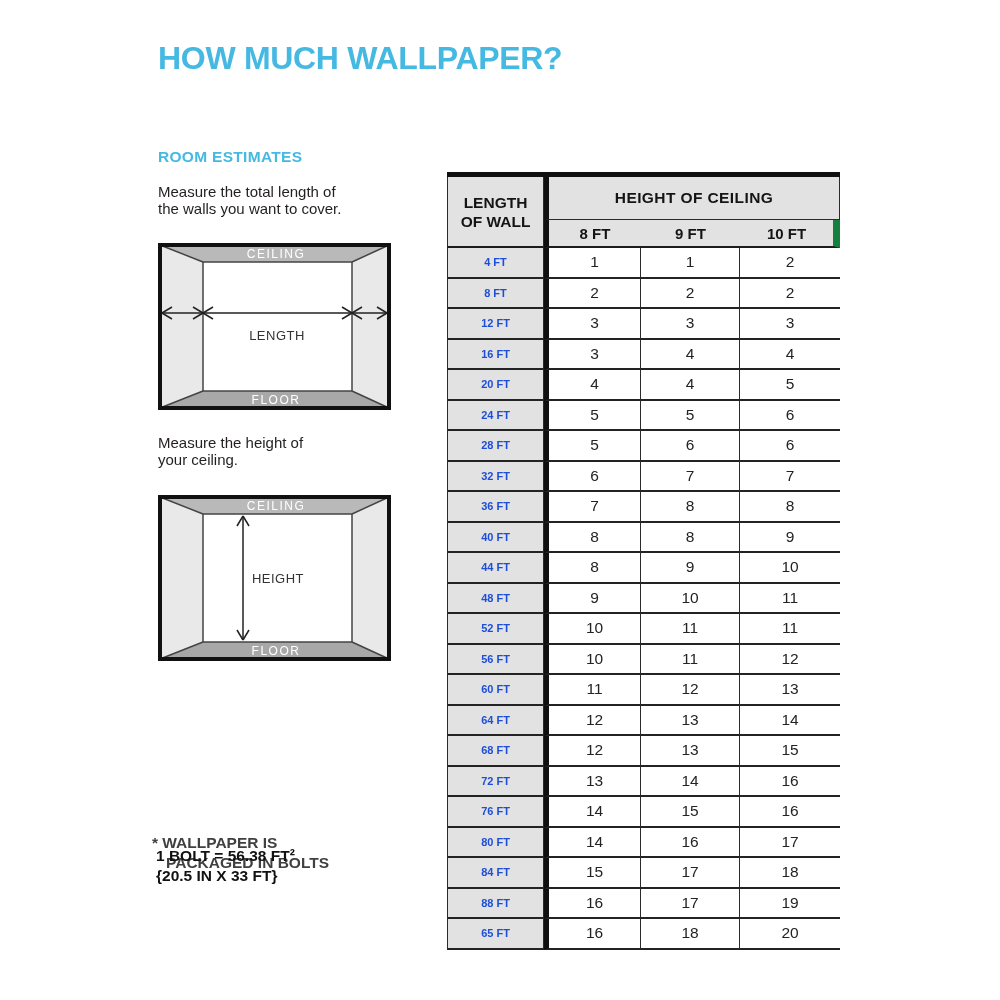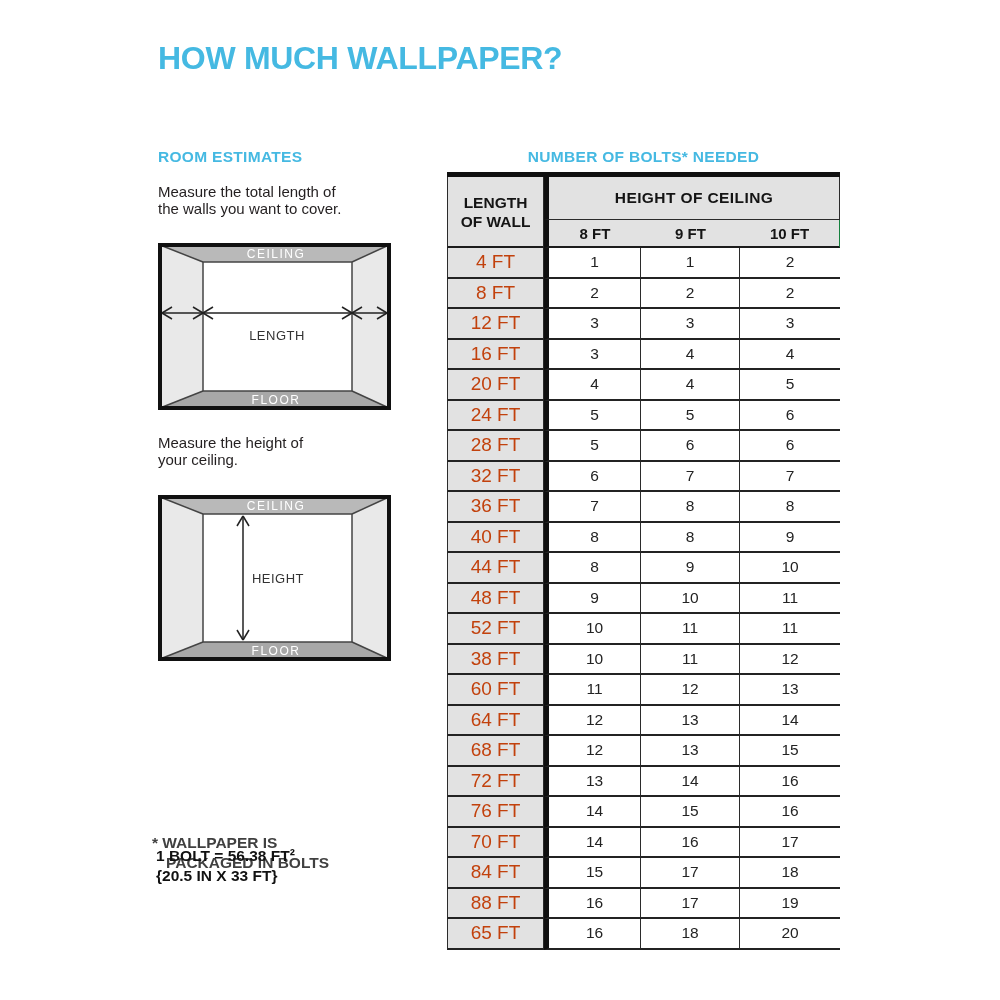--- a/index.html
+++ b/index.html
@@ -53,24 +53,24 @@
     background:#E2E2E2; color:#141414; height:43px;
     border-left:5px solid #101010; border-right:1px solid #2b2b2b;
     border-bottom:1.5px solid #2b2b2b;
     font-size:15.5px; font-weight:bold; letter-spacing:0.4px;margin-top:28px;
   }
   th.sub {
     background:#E2E2E2; color:#141414; height:28px;
     border-bottom:2px solid #1c1c1c; font-size:15px; font-weight:bold;
   }
   th.sub.first { border-left:5px solid #101010; }
-  th.sub.last  { border-right:1px solid #15803d;margin-top:28px; }
+  th.sub.last  { border-right:7px solid #15803d;margin-top:28px; }
   tbody td { height:30.5px; border-bottom:2px solid #232323; font-size:15.5px; color:#232323; }
   tbody td.c1 {
-    background:#E2E2E2; font-weight:normal; font-size:19px; color:#c2410c;
+    background:#E2E2E2; font-weight:bold; font-size:11px; color:#1d4ed8;
     border-left:1.5px solid #2b2b2b; border-right:1.5px solid #2b2b2b;
   }
   tbody td.val { border-right:1.5px solid #2b2b2b; }
   tbody td.val:nth-child(2) { border-left:5px solid #101010; }
   tbody td.val:last-child { border-right:none; }
 </style>
 </head>
 <body>
 
 <div class="page">
@@ -141,23 +141,20 @@
     <text x="120" y="88" class="dim-label">HEIGHT</text>
   </svg>
 
 
   <div class="footnote" style="top:793px;">* WALLPAPER IS
 PACKAGED IN BOLTS</div>
 
   <div class="bolt-info" style="top:846px;">1 BOLT = 56.38 FT²
 {20.5 IN X 33 FT}</div>
 
-  <div class="table-heading">
-    <span class="sec-heading" style="position:static;">NUMBER OF BOLTS* NEEDED</span>
-  </div>
 
   <table class="bolts">
     <colgroup>
       <col style="width:97px">
         <col style="width:97px">
         <col style="width:99px">
         <col style="width:100px">
     </colgroup>
     <thead>
       <tr>
@@ -244,21 +241,21 @@
           <td class="val">10</td>
           <td class="val">11</td>
         </tr>
         <tr>
           <td class="c1">52 FT</td>
           <td class="val">10</td>
           <td class="val">11</td>
           <td class="val">11</td>
         </tr>
         <tr>
-          <td class="c1">38 FT</td>
+          <td class="c1">56 FT</td>
           <td class="val">10</td>
           <td class="val">11</td>
           <td class="val">12</td>
         </tr>
         <tr>
           <td class="c1">60 FT</td>
           <td class="val">11</td>
           <td class="val">12</td>
           <td class="val">13</td>
         </tr>
@@ -280,21 +277,21 @@
           <td class="val">14</td>
           <td class="val">16</td>
         </tr>
         <tr>
           <td class="c1">76 FT</td>
           <td class="val">14</td>
           <td class="val">15</td>
           <td class="val">16</td>
         </tr>
         <tr>
-          <td class="c1">70 FT</td>
+          <td class="c1">80 FT</td>
           <td class="val">14</td>
           <td class="val">16</td>
           <td class="val">17</td>
         </tr>
         <tr>
           <td class="c1">84 FT</td>
           <td class="val">15</td>
           <td class="val">17</td>
           <td class="val">18</td>
         </tr>

